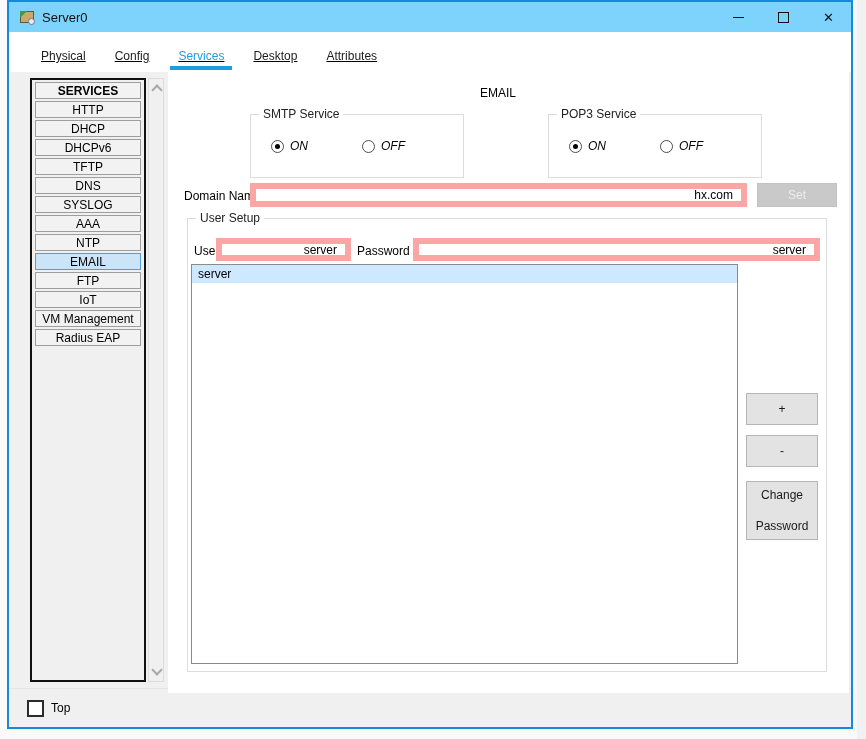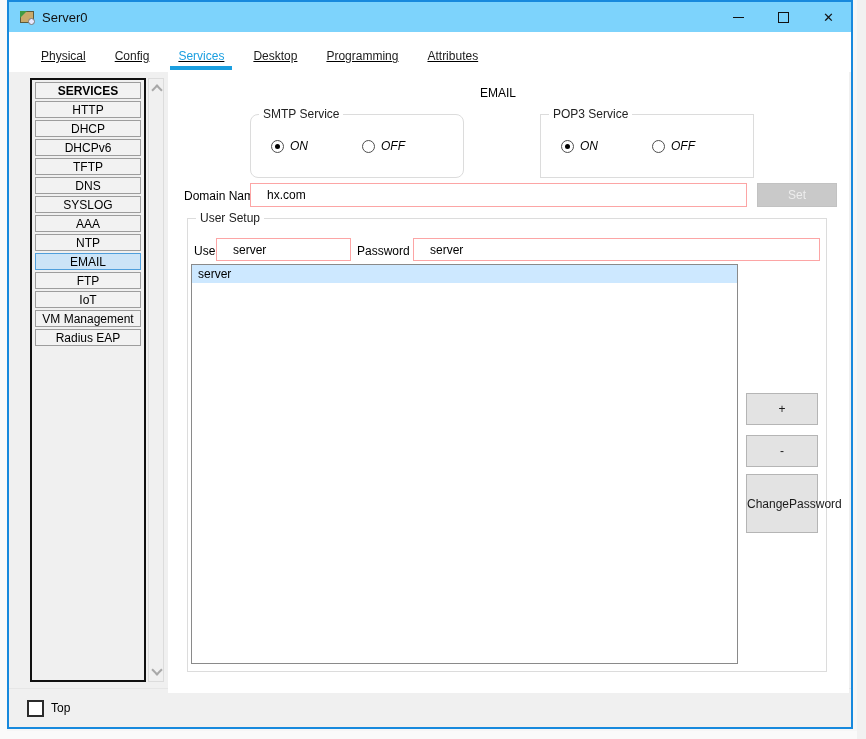--- a/index.html
+++ b/index.html
@@ -49,48 +49,48 @@
   .chev{position:absolute;left:4px;width:6px;height:6px;border-right:2px solid #a8a8a8;border-bottom:2px solid #a8a8a8;}
   .chev.up{top:7px;transform:rotate(-135deg);}
   .chev.down{bottom:7px;transform:rotate(45deg);}
 
   
   .main{position:absolute;left:159px;top:0px;width:681px;height:621px;background:#ffffff;}
   .email-title{position:absolute;top:14px;left:0;width:660px;text-align:center;}
 
   .groupbox{position:absolute;border:1px solid #dcdcdc;box-sizing:border-box;}
   .groupbox .legend{position:absolute;top:-8px;left:8px;background:#ffffff;padding:0 4px;color:#222;}
-  .gb-smtp{left:82px;top:42px;width:214px;height:64px;border-radius:8px;}
-  .gb-pop3{left:372px;top:42px;width:214px;height:64px;}
+  .gb-smtp{left:82px;top:42px;width:214px;height:64px;}
+  .gb-pop3{left:380px;top:42px;width:214px;height:64px;}
   .radio-row{position:absolute;left:0;top:0;width:100%;height:100%;display:flex;align-items:center;}
   .radio-item{display:flex;align-items:flex-end;margin-left:20px;font-style:italic;}
   .radio-item.second{margin-left:54px;}
   .radio{width:13px;height:13px;border:1px solid #4e4e4e;border-radius:50%;background:#fff;position:relative;box-sizing:border-box;}
   .radio.checked::after{content:"";position:absolute;left:3px;top:3px;width:5px;height:5px;border-radius:50%;background:#000;}
   .radio-label{margin-left:6px;}
 
   .domain-label{position:absolute;left:16px;top:117px;}
-  .txt{border:1px solid #fca5a5;background:#fff;font-family:"Liberation Sans",sans-serif;font-size:12px;padding:0 16px;box-sizing:border-box;outline:none;}
+  .txt{border:6px solid #fca5a5;background:#fff;font-family:"Liberation Sans",sans-serif;font-size:12px;padding:0 8px;box-sizing:border-box;outline:none;text-align:right;}
   .domain-input{position:absolute;left:82px;top:111px;width:497px;height:24px;}
   .set-btn{position:absolute;left:589px;top:111px;width:80px;height:24px;background:#c9c9c9;border:1px solid #c2c2c2;color:#ededed;font-size:12px;box-sizing:border-box;}
 
   .gb-user{left:19px;top:146px;width:640px;height:454px;}
   .user-label{position:absolute;left:6px;top:25px;}
   .user-input{position:absolute;left:28px;top:19px;width:135px;height:23px;}
   .pass-label{position:absolute;left:169px;top:25px;}
   .pass-input{position:absolute;left:225px;top:19px;width:407px;height:23px;}
 
   .user-list{position:absolute;left:3px;top:45px;width:547px;height:400px;border:1px solid #8a8a8a;background:#fff;box-sizing:border-box;overflow:hidden;}
   .list-row{height:18px;line-height:18px;padding-left:6px;}
   .list-row.selected{background:#cde8ff;}
 
   .side-btn{position:absolute;left:558px;width:72px;background:#e3e3e3;border:1px solid #b5b5b5;box-sizing:border-box;font-size:12px;color:#1a1a1a;display:flex;align-items:center;justify-content:center;cursor:default;}
   .btn-add{top:174px;height:32px;}
   .btn-del{top:216px;height:32px;}
-  .btn-change{top:255px;height:59px;flex-direction:row;justify-content:space-between;padding:6px 0;}
+  .btn-change{top:262px;height:59px;flex-direction:column;justify-content:space-between;padding:6px 0;}
 
   
   .footer{flex:0 0 38px;background:#f0f0f0;border-top:1px solid #e6e6e6;display:flex;align-items:center;}
   .checkbox{width:13px;height:13px;border:2px solid #2b2b2b;background:#fff;margin-left:18px;box-sizing:content-box;}
   .footer-label{margin-left:7px;}
 </style>
 </head>
 <body>
 
 <div class="bg-strip-left"></div>
@@ -116,21 +116,20 @@
           <div class="glyph-close">✕</div>
         </div>
     </div>
   </div>
 
   <div class="tabbar">
     <div class="tab">Physical</div>
     <div class="tab">Config</div>
     <div class="tab active">Services</div>
     <div class="tab">Desktop</div>
-    <div class="tab">Programming</div>
     <div class="tab">Attributes</div>
   </div>
 
   <div class="content">
 
     <div class="sidebar">
       <div class="svc-btn header">SERVICES</div>
       <div class="svc-btn">HTTP</div>
       <div class="svc-btn">DHCP</div>
       <div class="svc-btn">DHCPv6</div>

